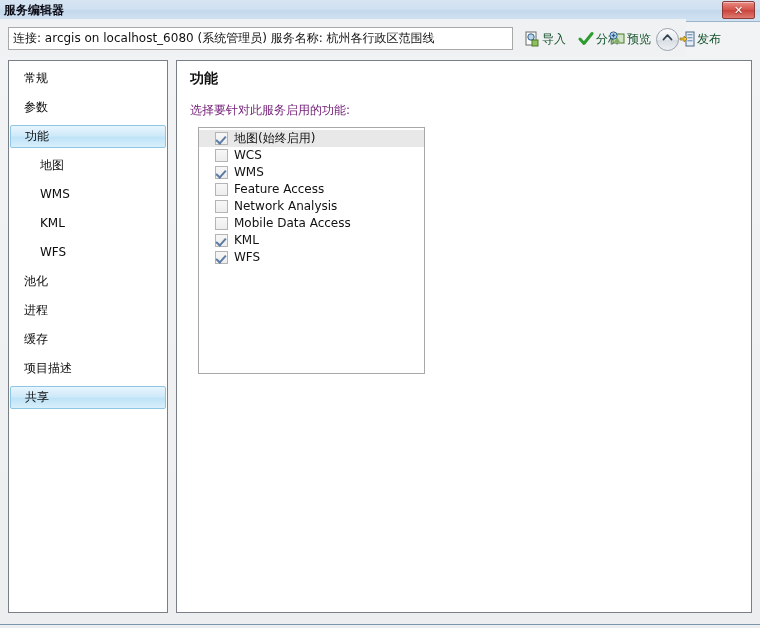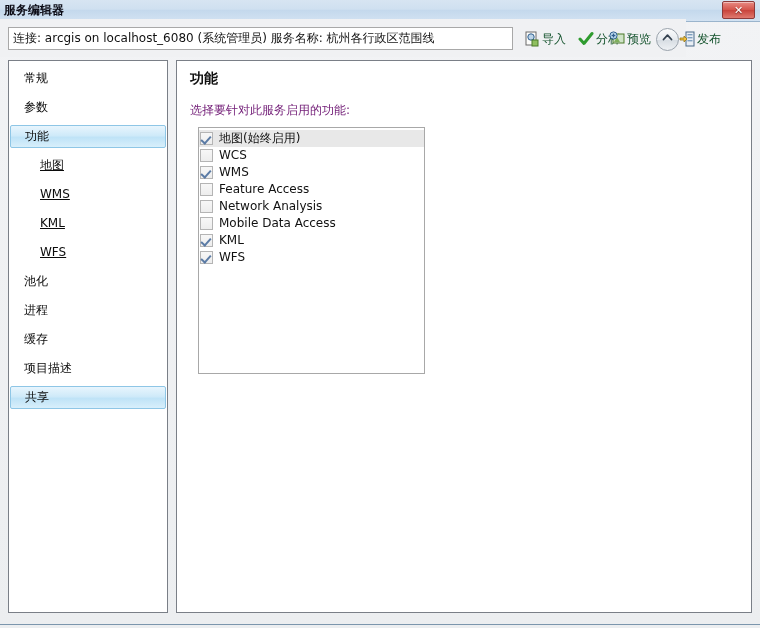--- a/index.html
+++ b/index.html
@@ -144,21 +144,20 @@
     line-height: 23px;
     padding-left: 14px;
     font-size: 12px;
     color: #0b0b0b;
     cursor: pointer;
     box-sizing: border-box;
     margin: 6px 1px;
   }
   .nav-item.sub {
     padding-left: 30px;
-    text-decoration: underline;
   }
   .nav-item.selected {
     background: linear-gradient(to bottom, #e8f5fd 0%, #cfeaf9 45%, #bfe3f7 55%, #d8effb 100%);
     border: 1px solid #8ec6e6;
     border-radius: 2px;
     line-height: 21px;
   }
 
   .content {
     position: absolute;
@@ -196,21 +195,21 @@
     border: 1px solid #a8a8a8;
     box-sizing: border-box;
     overflow: hidden;
     padding-top: 2px;
   }
   .cap-row {
     position: relative;
     height: 17px;
     display: flex;
     align-items: center;
-    padding-left: 1px;
+    padding-left: 16px;
     font-size: 12px;
     color: #111111;
     cursor: pointer;
     box-sizing: border-box;
   }
   .cap-row.highlight {
     background: #e8e8e8;
   }
   .cap-box {
     width: 13px;

